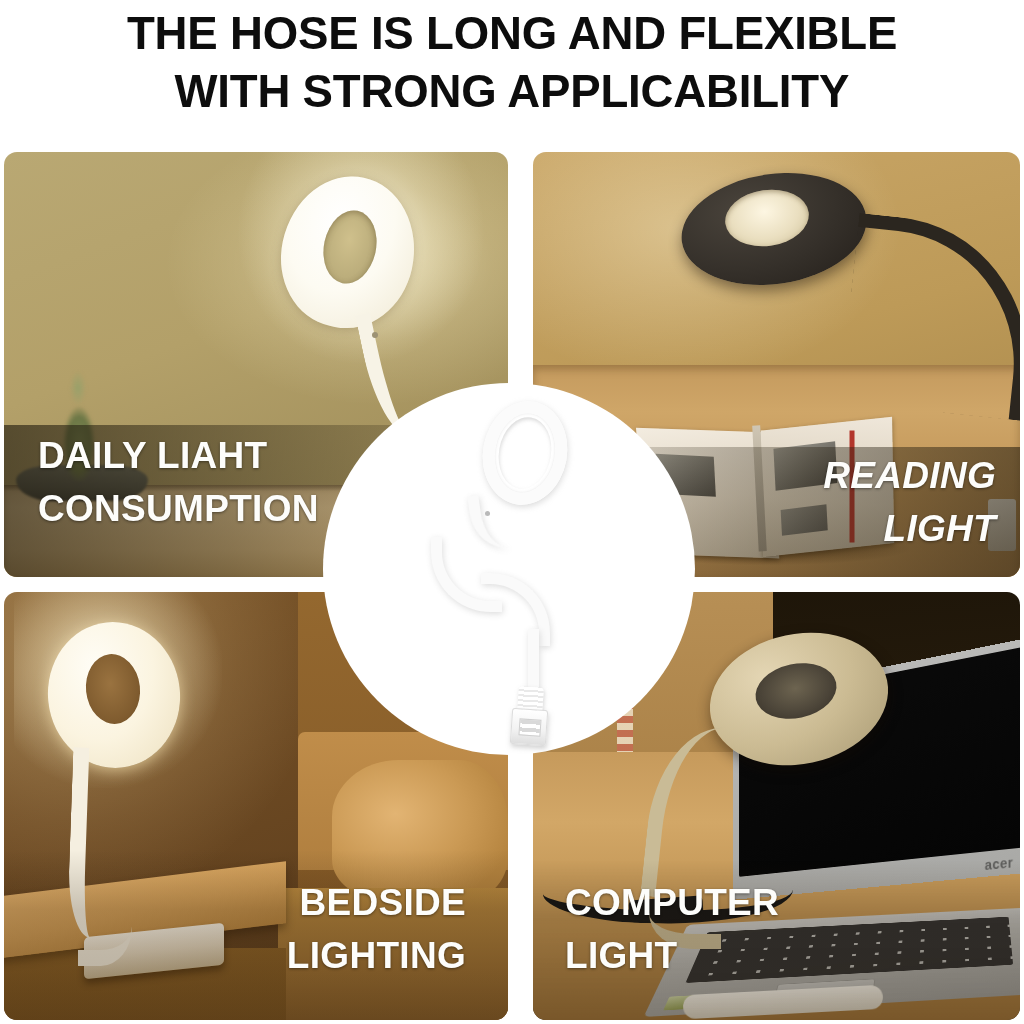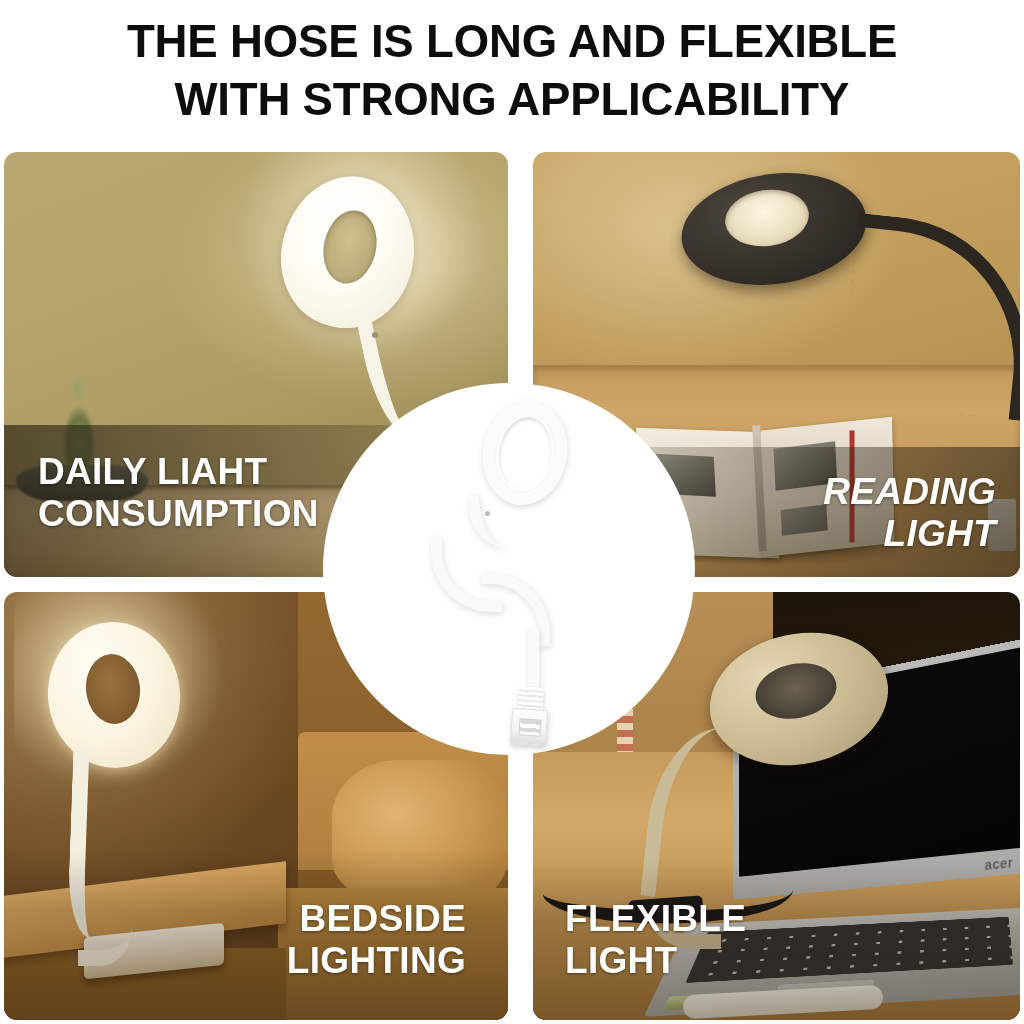--- a/index.html
+++ b/index.html
@@ -19,21 +19,21 @@
   #headline {
     position: absolute;
     top: 0;
     left: 0;
     width: 1024px;
     height: 140px;
     display: flex;
     flex-direction: column;
     align-items: center;
     justify-content: flex-start;
-    padding-top: 12px;
+    padding-top: 4px;
     box-sizing: border-box;
   }
   .headline-line {
     color: #0d0d0d;
     font-family: "Liberation Sans", sans-serif;
     font-weight: 700;
     font-size: 47px;
     line-height: 58px;
     letter-spacing: -0.2px;
     white-space: nowrap;
@@ -74,21 +74,21 @@
   }
   .caption-band.soft {
     background: linear-gradient(180deg, rgba(40,26,10,0.0) 0%, rgba(40,26,10,0.22) 35%, rgba(40,26,10,0.30) 100%);
   }
   .caption {
     position: absolute;
     color: #fdfdfb;
     font-family: "Liberation Sans", sans-serif;
     font-weight: 700;
     font-size: 37px;
-    line-height: 42px;
+    line-height: 53px;
     letter-spacing: 0.3px;
     text-shadow: 0 1px 3px rgba(0,0,0,0.45);
     white-space: pre-line;
   }
   .cap-tl { left: 34px; bottom: 42px; text-align: left; }
   .cap-tr { right: 24px; bottom: 22px; text-align: right; font-style: italic; }
   .cap-bl { right: 42px; bottom: 38px; text-align: right; }
   .cap-br { left: 32px; bottom: 38px; text-align: left; }
 
   
@@ -616,21 +616,21 @@
 
       <div class="br-lamp">
         <div class="head"></div>
         <div class="hole"></div>
         <div class="neck"></div>
         <div class="neck2"></div>
       </div>
     </div>
 
     <div class="caption-band soft" style="bottom:0; height:160px;"></div>
-    <div class="caption cap-br">FLEXIBLE
+    <div class="caption cap-br">COMPUTER
 LIGHT</div>
   </div>
 </div>
 
 <div id="hero-circle">
   <div class="hero-lamp">
     <div class="headring"></div>
     <div class="hole"></div>
     <div class="stem"></div>
     <div class="btn"></div>

